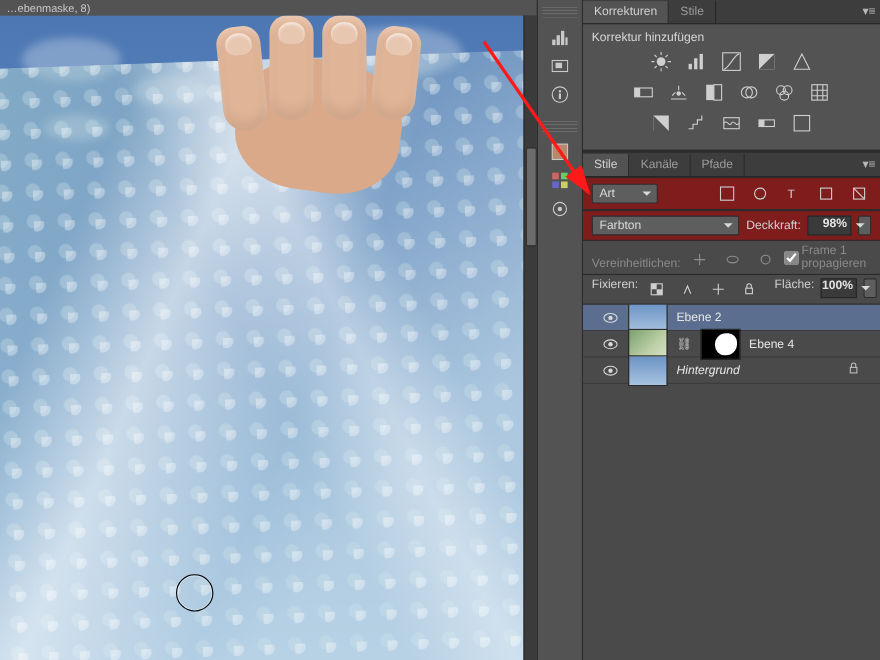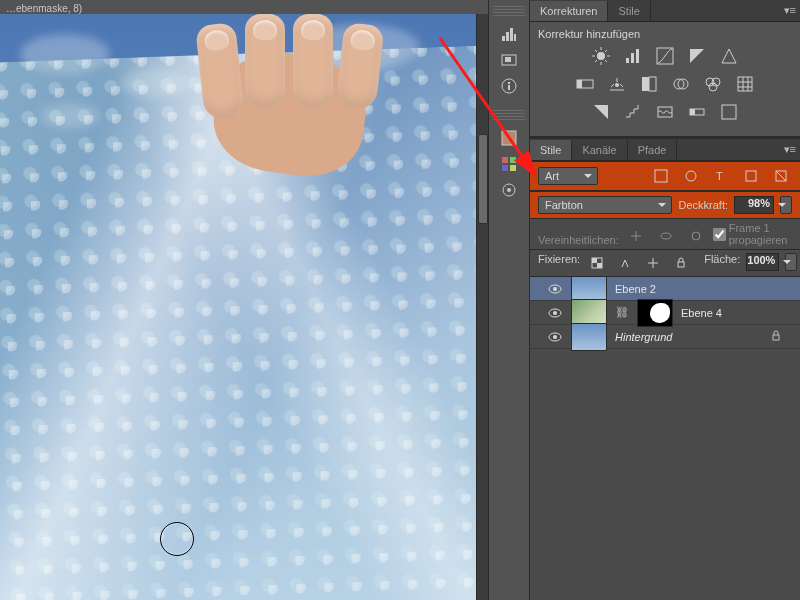--- a/index.html
+++ b/index.html
@@ -45,21 +45,21 @@
 .panel-tabs .tab.inactive { background: #3d3d3d; color: #9b9b9b; }
 .panel-tabs .flyout { margin-left: auto; width: 20px; text-align: center; color: #b8b8b8; cursor: pointer; }
 .panel-body { padding: 6px 8px; color: #cfcfcf; }
 .subhead { color: #d6d6d6; margin-bottom: 6px; }
 
 .icon-row { display: flex; gap: 10px; justify-content: center; margin: 4px 0 8px; }
 .adj-ico { width: 22px; height: 20px; display: flex; align-items: center; justify-content: center; color: #cfcfcf; cursor: pointer; }
 .adj-ico svg { display: block; }
 
 
-.layer-controls { display: flex; align-items: center; gap: 6px; padding: 4px 8px; border-top: 1px solid #2a2a2a; border-bottom: 1px solid #2a2a2a; background: #c2410c; }
+.layer-controls { display: flex; align-items: center; gap: 6px; padding: 4px 8px; border-top: 1px solid #2a2a2a; border-bottom: 1px solid #2a2a2a; background: #7f1d1d; }
 .dropdown { flex: 0 0 auto; display: inline-flex; align-items: center; background: #5e5e5e; border: 1px solid #2e2e2e; height: 18px; padding: 0 16px 0 6px; color: #d8d8d8; position: relative; cursor: pointer; border-radius: 2px; }
 .dropdown:after { content: ""; position: absolute; right: 5px; top: 6px; border: 4px solid transparent; border-top-color: #d8d8d8; }
 .num-field { width: 40px; height: 18px; background: #3a3a3a; border: 1px solid #262626; color: #e4e4e4; text-align: right; padding-right: 3px; font-weight: bold; }
 .label { color: #cfcfcf; }
 .mini-icons { display: flex; gap: 8px; margin-left: auto; }
 
 .row-muted { display: flex; align-items: flex-end; gap: 6px; padding: 3px 8px; color: #8a8a8a; font-size: 10px; border-bottom: 1px solid #2a2a2a; background: #4a4a4a; }
 .row-muted .mini-icons svg { opacity: 0.5; }
 
 .layers-list { flex: 1; background: #4a4a4a; overflow: auto; }

